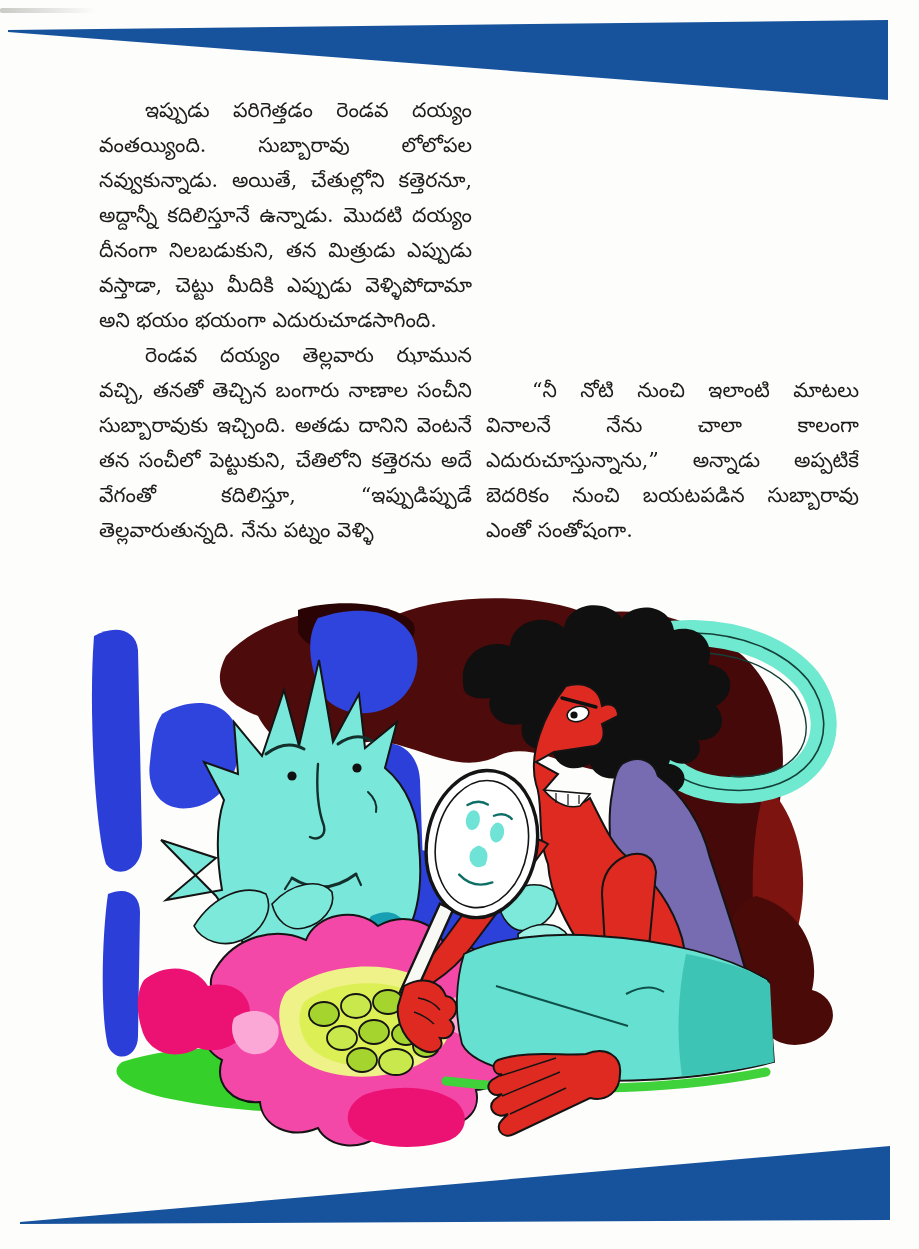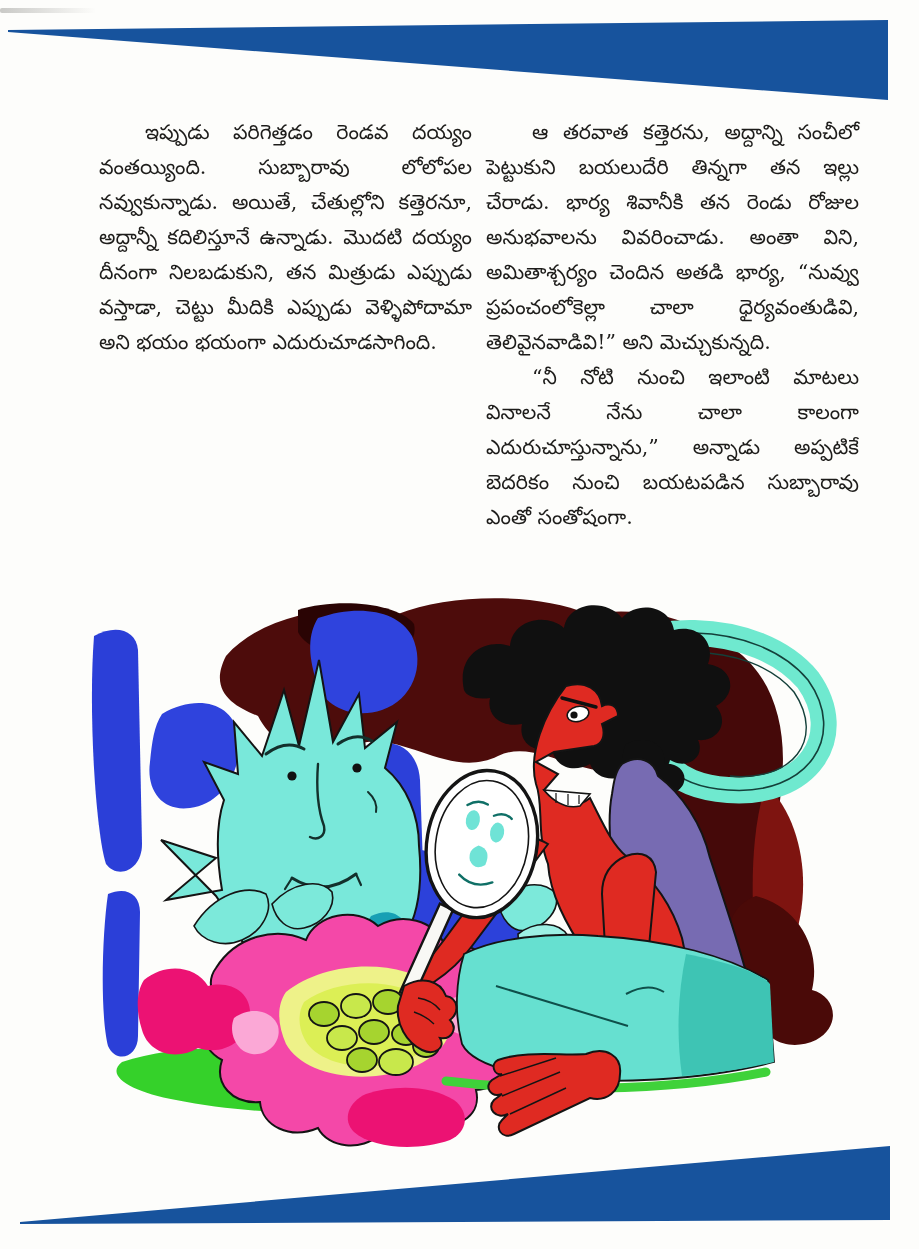--- a/index.html
+++ b/index.html
@@ -5,22 +5,22 @@
   html,body { margin:0; padding:0; background:#e9e9e7; }
   .page {
     position:relative; width:919px; height:1249px; margin:0 auto;
     background:#fdfdfb; overflow:hidden;
     font-family:"DejaVu Serif","Liberation Serif",serif;
   }
   .band { position:absolute; left:0; display:block; }
   .band-top { top:0; }
   .band-bottom { bottom:0; }
   .text-columns {
-    position:absolute; left:99px; top:115px; width:760px;
-    display:flex; gap:14px;
+    position:absolute; left:99px; top:93px; width:760px;
+    display:flex; gap:14px;align-items:flex-end;
   }
   .col {
     flex:1 1 50%;
     font-size:20.5px; line-height:35px; color:#1d1c1a;
     text-align:justify; text-justify:inter-word;
   }
   .col p { margin:0; }
   .col p.indent { text-indent:46px; }
   .illustration {
     position:absolute; left:66px; top:594px; width:794px; height:572px;
@@ -42,23 +42,23 @@
     <polygon points="8,30 888,20 888,100 8,32" fill="#17539d"></polygon>
   </svg>
 
   <svg class="band band-bottom" width="919" height="130" viewBox="0 0 919 130">
     <polygon points="20,103 890,27 890,101 20,105" fill="#17539d"></polygon>
   </svg>
 
   <div class="text-columns">
     <div class="col">
       <p class="indent">ఇప్పుడు పరిగెత్తడం రెండవ దయ్యం వంతయ్యింది. సుబ్బారావు లోలోపల నవ్వుకున్నాడు. అయితే, చేతుల్లోని కత్తెరనూ, అద్దాన్నీ కదిలిస్తూనే ఉన్నాడు. మొదటి దయ్యం దీనంగా నిలబడుకుని, తన మిత్రుడు ఎప్పుడు వస్తాడా, చెట్టు మీదికి ఎప్పుడు వెళ్ళిపోదామా అని భయం భయంగా ఎదురుచూడసాగింది.</p>
+      <p class="indent">రెండవ దయ్యం తెల్లవారు ఝామున వచ్చి, తనతో తెచ్చిన బంగారు నాణాల సంచీని సుబ్బారావుకు ఇచ్చింది. అతడు దానిని వెంటనే తన సంచీలో పెట్టుకుని, చేతిలోని కత్తెరను అదే వేగంతో కదిలిస్తూ, “ఇప్పుడిప్పుడే తెల్లవారుతున్నది. నేను పట్నం వెళ్ళి</p>
     </div>
     <div class="col">
-      <p class="indent">ఆ తరవాత కత్తెరను, అద్దాన్ని సంచీలో పెట్టుకుని బయలుదేరి తిన్నగా తన ఇల్లు చేరాడు. భార్య శివానీకి తన రెండు రోజుల అనుభవాలను వివరించాడు. అంతా విని, అమితాశ్చర్యం చెందిన అతడి భార్య, “నువ్వు ప్రపంచంలోకెల్లా చాలా ధైర్యవంతుడివి, తెలివైనవాడివి!” అని మెచ్చుకున్నది.</p>
       <p class="indent">“నీ నోటి నుంచి ఇలాంటి మాటలు వినాలనే నేను చాలా కాలంగా ఎదురుచూస్తున్నాను,” అన్నాడు అప్పటికే బెదరికం నుంచి బయటపడిన సుబ్బారావు ఎంతో సంతోషంగా.</p>
     </div>
   </div>
 
   <svg class="illustration" viewBox="0 0 794 572">
 
     <g>
       <path d="M160,62 C195,22 265,8 332,20 C382,0 470,-2 522,20 C592,10 652,32 662,72
                L668,142 C642,182 602,152 562,172 C522,192 472,142 432,162
                C382,187 332,132 287,152 C242,170 207,152 192,122 C167,112 142,97 160,62 Z" fill="#4d0c0b"></path>

